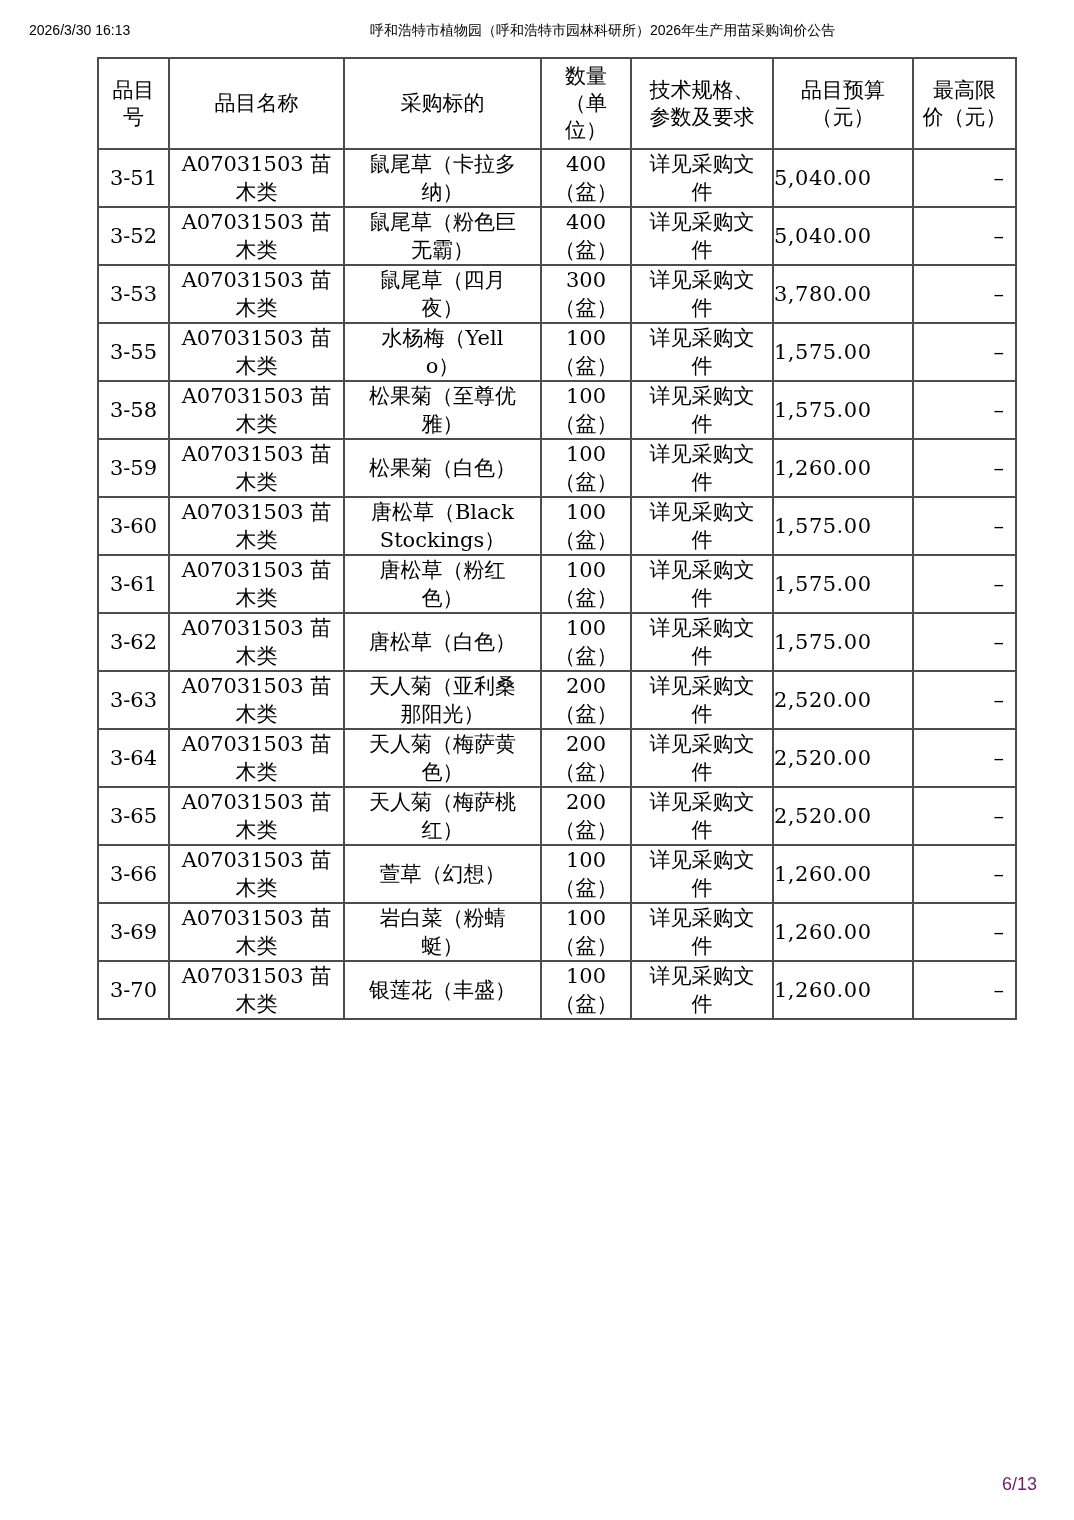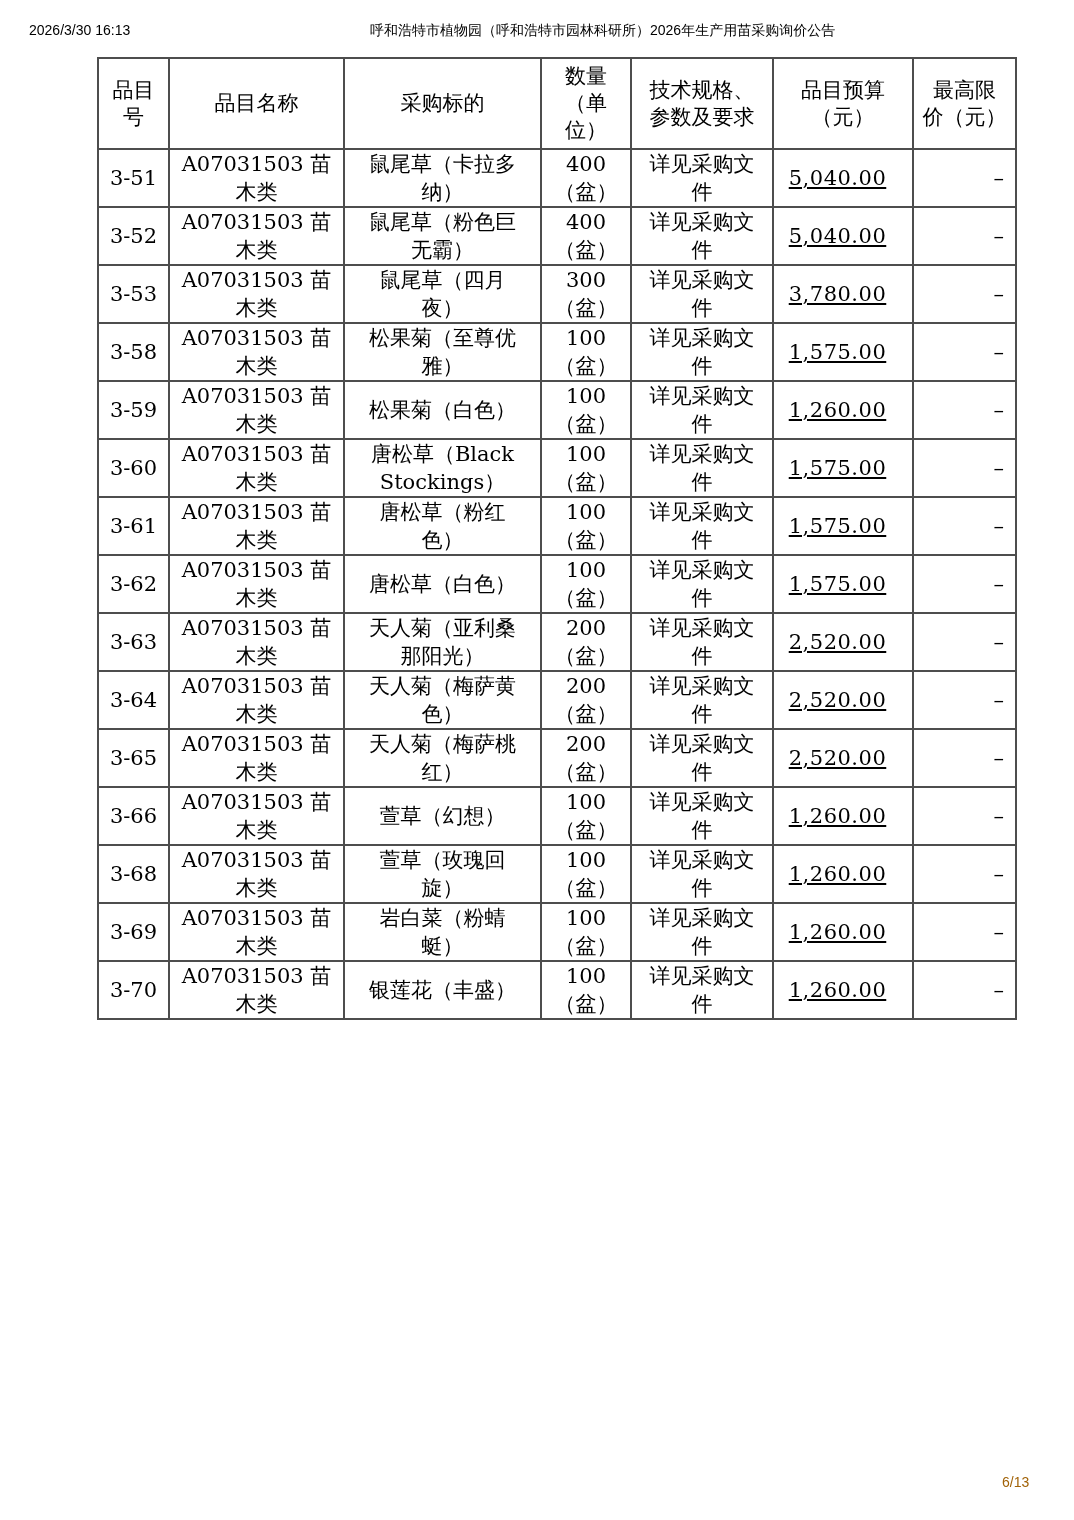--- a/index.html
+++ b/index.html
@@ -58,36 +58,35 @@
   .items-table thead th { line-height: 27px; }
   .items-table tbody tr { height: 52px; }
   col.c-no     { width: 71px; }
   col.c-name   { width: 175px; }
   col.c-target { width: 197px; }
   col.c-qty    { width: 90px; }
   col.c-spec   { width: 142px; }
   col.c-budget { width: 140px; }
   col.c-max    { width: 103px; }
   .items-table td.cell-budget {
-    text-align: center;
+    text-align: left;
     padding-right: 11px;
     letter-spacing: 0.5px;
-    text-decoration: underline;
   }
   .items-table td.cell-max {
     text-align: right;
     padding-right: 11px;
   }
   .print-footer {
     position: absolute;
     left: 1002px;
     top: 1474px;
     font-family: "Liberation Sans", "DejaVu Sans", sans-serif;
-    font-size: 14px;
-    color: #a16207;
+    font-size: 18px;
+    color: #701a75;
     white-space: nowrap;
   }
 </style>
 </head>
 <body>
 
 <div class="print-header">
   <span class="timestamp">2026/3/30 16:13</span>
   <span class="doc-title">呼和浩特市植物园（呼和浩特市园林科研所）2026年生产用苗采购询价公告</span>
 </div>
@@ -156,20 +155,33 @@
 夜）</td>
     <td class="cell-qty">300
 （盆）</td>
     <td class="cell-spec">详见采购文
 件</td>
     <td class="cell-budget">3,780.00</td>
     <td class="cell-max">–</td>
   </tr>
 
 
+  <tr>
+    <td class="cell-no">3-55</td>
+    <td class="cell-name">A07031503 苗
+木类</td>
+    <td class="cell-target">水杨梅（Yell
+o）</td>
+    <td class="cell-qty">100
+（盆）</td>
+    <td class="cell-spec">详见采购文
+件</td>
+    <td class="cell-budget">1,575.00</td>
+    <td class="cell-max">–</td>
+  </tr>
 
 
 
   <tr>
     <td class="cell-no">3-58</td>
     <td class="cell-name">A07031503 苗
 木类</td>
     <td class="cell-target">松果菊（至尊优
 雅）</td>
     <td class="cell-qty">100
@@ -283,33 +295,20 @@
     <td class="cell-target">萱草（幻想）</td>
     <td class="cell-qty">100
 （盆）</td>
     <td class="cell-spec">详见采购文
 件</td>
     <td class="cell-budget">1,260.00</td>
     <td class="cell-max">–</td>
   </tr>
 
 
-  <tr>
-    <td class="cell-no">3-68</td>
-    <td class="cell-name">A07031503 苗
-木类</td>
-    <td class="cell-target">萱草（玫瑰回
-旋）</td>
-    <td class="cell-qty">100
-（盆）</td>
-    <td class="cell-spec">详见采购文
-件</td>
-    <td class="cell-budget">1,260.00</td>
-    <td class="cell-max">–</td>
-  </tr>
 
   <tr>
     <td class="cell-no">3-69</td>
     <td class="cell-name">A07031503 苗
 木类</td>
     <td class="cell-target">岩白菜（粉蜻
 蜓）</td>
     <td class="cell-qty">100
 （盆）</td>
     <td class="cell-spec">详见采购文

